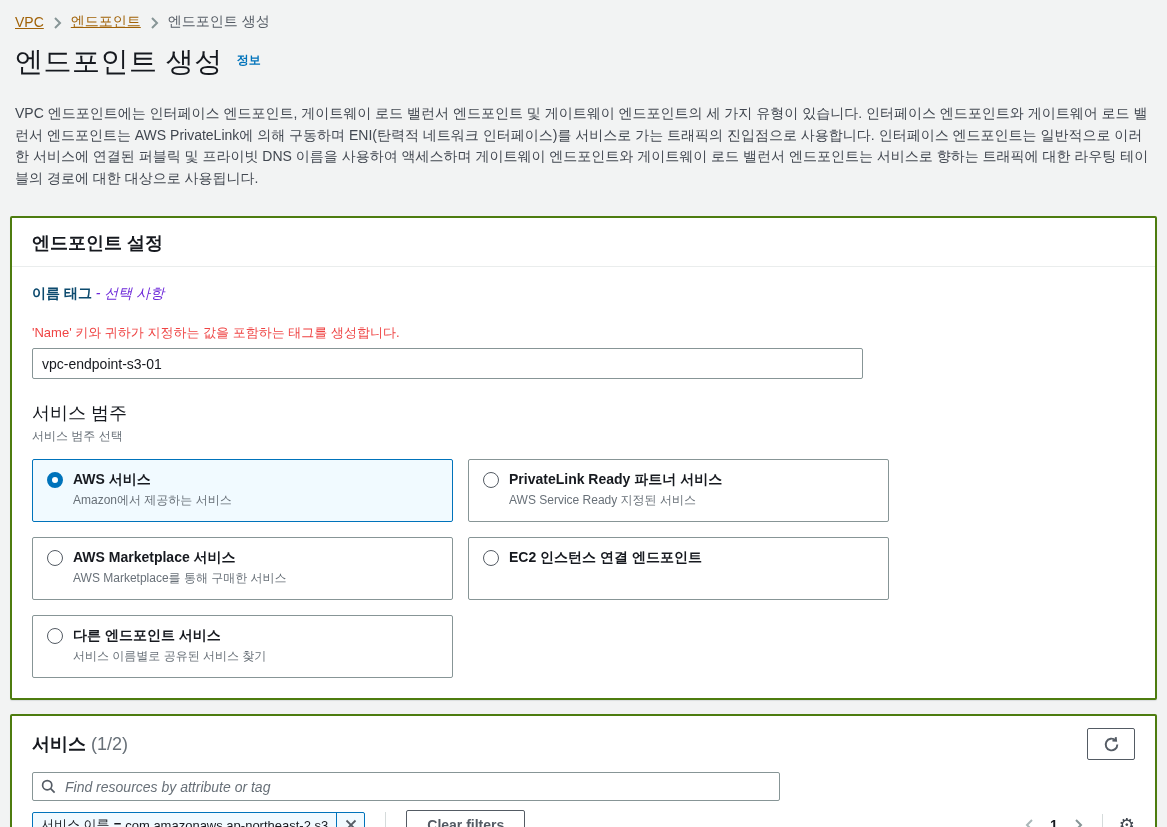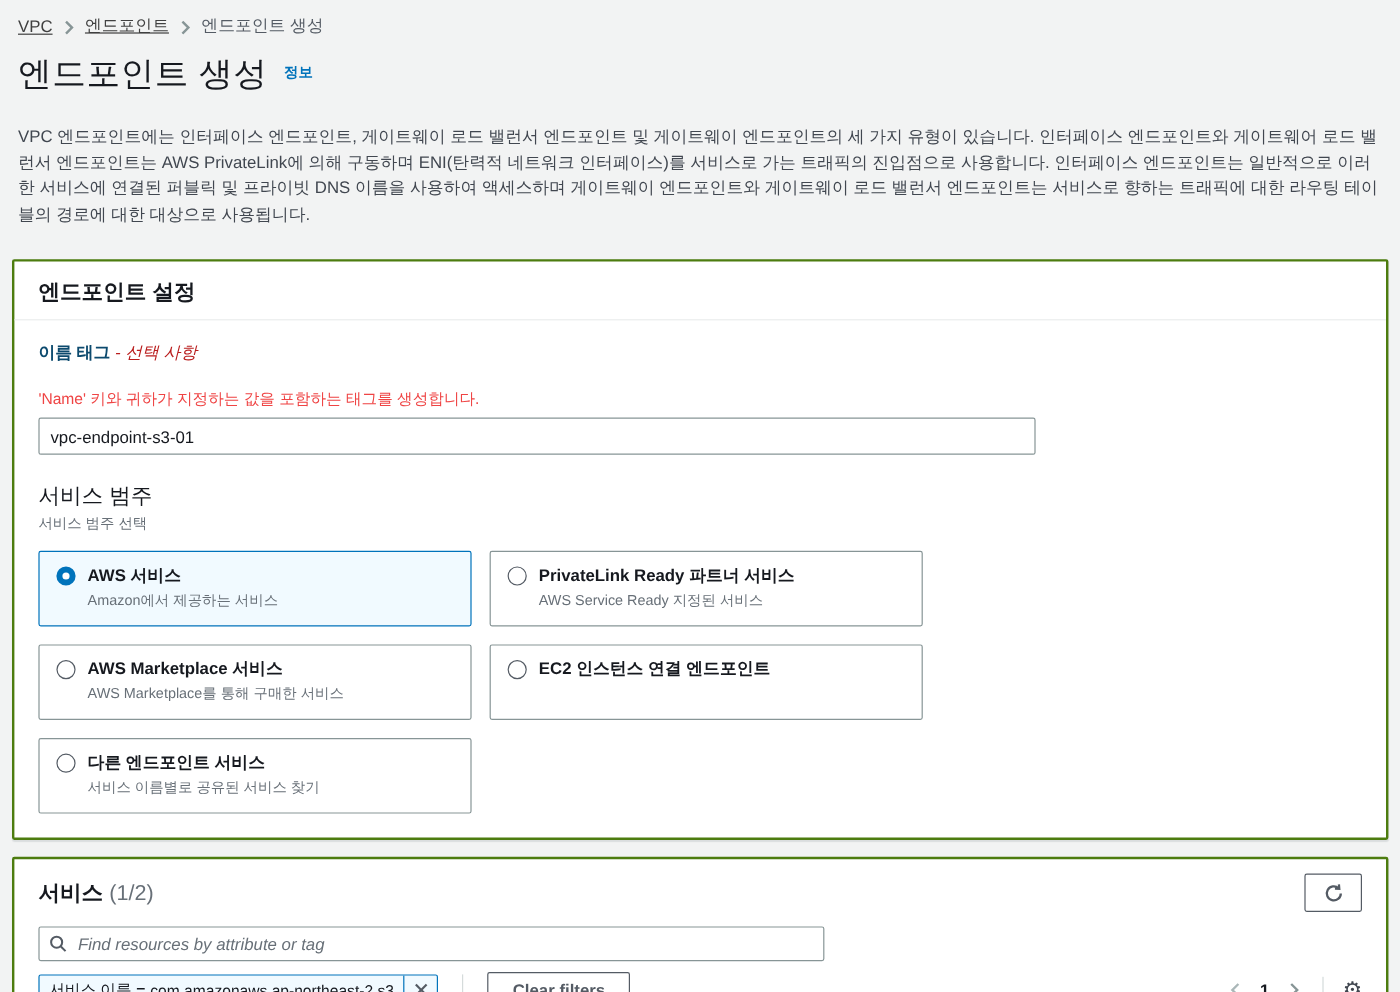--- a/index.html
+++ b/index.html
@@ -7,69 +7,69 @@
   body {
     width:1167px; height:827px; overflow:hidden;
     background:#f2f3f3;
     font-family:"Liberation Sans","DejaVu Sans",sans-serif;
     color:#16191f; font-size:14px;
   }
   a { cursor:pointer; }
 
   
   .breadcrumb { display:flex; align-items:center; gap:9px; padding:13px 15px 2px; font-size:14px; }
-  .breadcrumb a { color:#404040; text-decoration:underline;text-align:center; }
+  .breadcrumb a { color:#a16207; text-decoration:underline;text-align:center; }
   .crumb-sep { color:#879596; font-size:13px; line-height:1; padding-top:1px; }
   .crumb-current { color:#545b64; }
 
   
   .title-row { padding:10px 15px 2px; }
   .page-title { display:inline; font-size:28px; font-weight:400; color:#16191f; letter-spacing:.5px; }
   .info-link { color:#0073bb; font-size:12px; font-weight:700; margin-left:10px; position:relative; top:-7px; text-decoration:none;margin-top:12px; }
 
   .page-desc { padding:6px 15px 13px; font-size:14px; line-height:21.5px; color:#414750; }
 
   
   .card { background:#fff; border:2px solid #4d7c0f; border-radius:2px; margin:0 10px;
           box-shadow:0 1px 1px 0 rgba(0,28,36,.1); }
   .card + .card { margin-top:14px; }
   .card1-header { padding:13px 20px 11px; border-bottom:1px solid #eaeded; }
   .card-title { font-size:18px; font-weight:700; color:#16191f; }
   .card1-body { padding:18px 20px 20px; }
 
   .field-label { font-size:14px; font-weight:700; color:#0c4a6e; }
-  .optional { font-weight:400; font-style:italic; color:#b91c1c; }
+  .optional { font-weight:400; font-style:italic; color:#6d28d9; }
   .field-desc { font-size:13px; color:#ef4444; margin-top:21px; }
   .text-input {
     margin-top:6px; width:831px; height:31px; border:1px solid #879596; border-radius:2px;
     padding:0 9px; font-size:14px; color:#16191f; background:#fff;
     font-family:"Liberation Sans","DejaVu Sans",sans-serif;
   }
 
   .svc-cat-label { margin-top:22px; font-size:18px; font-weight:400; color:#16191f; }
   .svc-cat-desc { font-size:12px; color:#687078; margin:3px 0 14px; }
 
   .tiles { display:flex; flex-wrap:wrap; gap:15px; }
-  .tile { width:361px; border:1px solid #879596; border-radius:2px; background:#fff;
+  .tile { width:421px; border:1px solid #879596; border-radius:2px; background:#fff;
           padding:11px 14px 12px; display:flex; gap:10px; cursor:pointer; }
   .tile.selected { border:1px solid #0073bb; background:#f1faff; }
   .tile-title { font-size:14px; font-weight:700; color:#16191f; }
   .tile-desc { font-size:12px; color:#687078; margin-top:3px; line-height:17px; }
 
   .radio { width:16px; height:16px; border-radius:50%; border:1px solid #545b64; background:#fff; flex:none; margin-top:1px; }
   .radio.checked { border:5px solid #0073bb; }
 
   
   .card2-header { padding:12px 20px 10px; display:flex; align-items:center; justify-content:space-between; }
   .count { color:#687078; font-weight:400; }
   .refresh-btn { width:48px; height:32px; background:#fff; border:1px solid #545b64; border-radius:2px;
                  display:flex; align-items:center; justify-content:center; cursor:pointer; color:#545b64; }
   .card2-body { padding:2px 20px 6px; }
 
-  .search-box { width:655px; height:29px; border:1px solid #879596; border-radius:2px; background:#fff;
+  .search-box { width:748px; height:29px; border:1px solid #879596; border-radius:2px; background:#fff;
                 display:flex; align-items:center; padding:0 8px; gap:7px; }
   .search-box input { border:none; outline:none; flex:1; font-size:14px; font-style:italic; color:#16191f;
                       font-family:"Liberation Sans","DejaVu Sans",sans-serif; background:transparent; }
   .search-box input::placeholder { color:#687078; font-style:italic; }
 
   .filter-row { margin-top:9px; display:flex; align-items:center; }
   .filter-chip { display:flex; align-items:stretch; border:1px solid #0073bb; background:#f1faff; border-radius:2px; height:26px; }
   .chip-text { display:flex; align-items:center; padding:0 8px; font-size:13px; color:#16191f; white-space:nowrap; }
   .chip-key { text-decoration:underline dotted #545b64; text-underline-offset:4px; }
   .chip-op { margin:0 4px; font-weight:700; }

